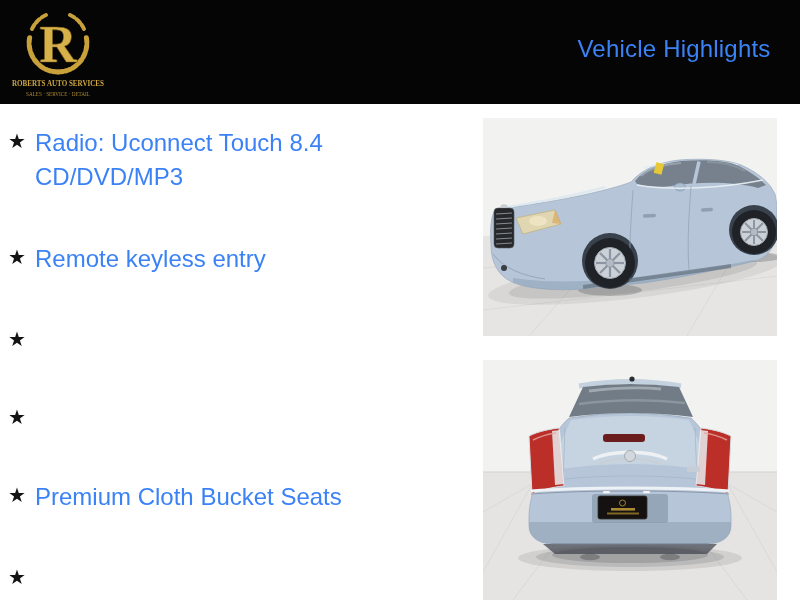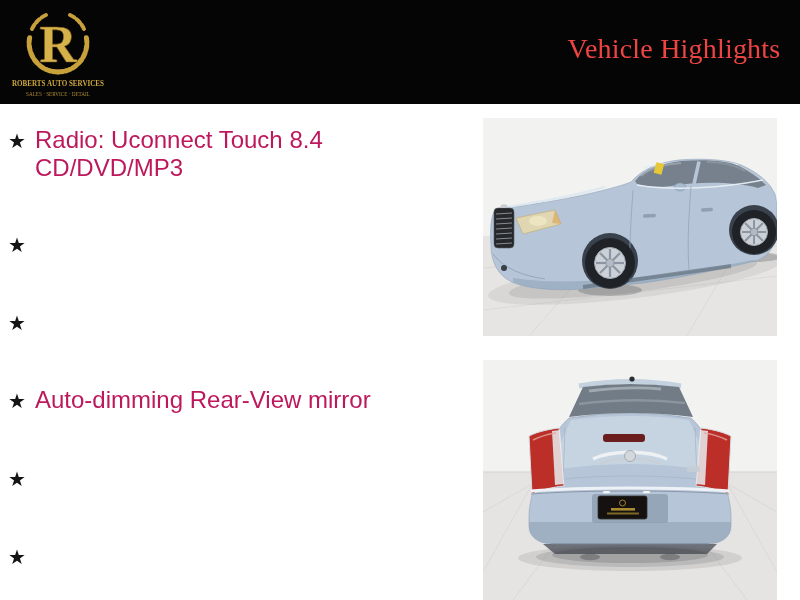--- a/index.html
+++ b/index.html
@@ -8,36 +8,36 @@
     background:#ffffff;font-family:"Liberation Sans",sans-serif;
   }
   
   .header{
     position:absolute;left:0;top:0;width:800px;height:104px;
     background:#050505;
   }
   .logo{position:absolute;left:6px;top:3px;width:104px;height:100px;}
   .page-title{
     position:absolute;left:564px;top:31px;width:220px;
-    text-align:center;color:#ef4444;font-size:28px;line-height:36px;
-    letter-spacing:0.2px;white-space:nowrap;font-family:Liberation Serif, serif;
+    text-align:center;color:#3b82f6;font-size:24px;line-height:36px;
+    letter-spacing:0.2px;white-space:nowrap;
   }
   
   .hl-list{
     position:absolute;left:8px;top:126px;width:420px;
     display:flex;flex-direction:column;gap:48px;
     list-style:none;margin:0;padding:0;
   }
   .hl-item{display:flex;align-items:flex-start;}
   .star{
     flex:0 0 27px;width:27px;font-size:20px;line-height:30px;
     color:#141414;text-align:left;
   }
   .hl-text{
-    width:372px;font-size:24px;line-height:28px;color:#be185d;
+    width:372px;font-size:24px;line-height:34px;color:#3b82f6;
   }
   
   .photo{position:absolute;overflow:hidden;background:#f1f1f1;}
   .photo-top{left:483px;top:118px;width:294px;height:218px;}
   .photo-bottom{left:483px;top:360px;width:294px;height:240px;}
   .photo svg{display:block;}
 </style>
 </head>
 <body>
 
@@ -64,30 +64,31 @@
     <div class="page-title">Vehicle Highlights</div>
   </div>
 
   <ul class="hl-list">
     <li class="hl-item">
       <span class="star">★</span>
       <span class="hl-text">Radio: Uconnect Touch 8.4 CD/DVD/MP3</span>
     </li>
     <li class="hl-item">
       <span class="star">★</span>
-    </li>
-    <li class="hl-item">
-      <span class="star">★</span>
-    </li>
-    <li class="hl-item">
-      <span class="star">★</span>
-      <span class="hl-text">Auto-dimming Rear-View mirror</span>
-    </li>
-    <li class="hl-item">
-      <span class="star">★</span>
+      <span class="hl-text">Remote keyless entry</span>
+    </li>
+    <li class="hl-item">
+      <span class="star">★</span>
+    </li>
+    <li class="hl-item">
+      <span class="star">★</span>
+    </li>
+    <li class="hl-item">
+      <span class="star">★</span>
+      <span class="hl-text">Premium Cloth Bucket Seats</span>
     </li>
     <li class="hl-item">
       <span class="star">★</span>
     </li>
   </ul>
 
   <div class="photo photo-top">
     <svg viewBox="0 0 294 218" width="294" height="218">
 
       <rect width="294" height="218" fill="#f2f2f1"></rect>

